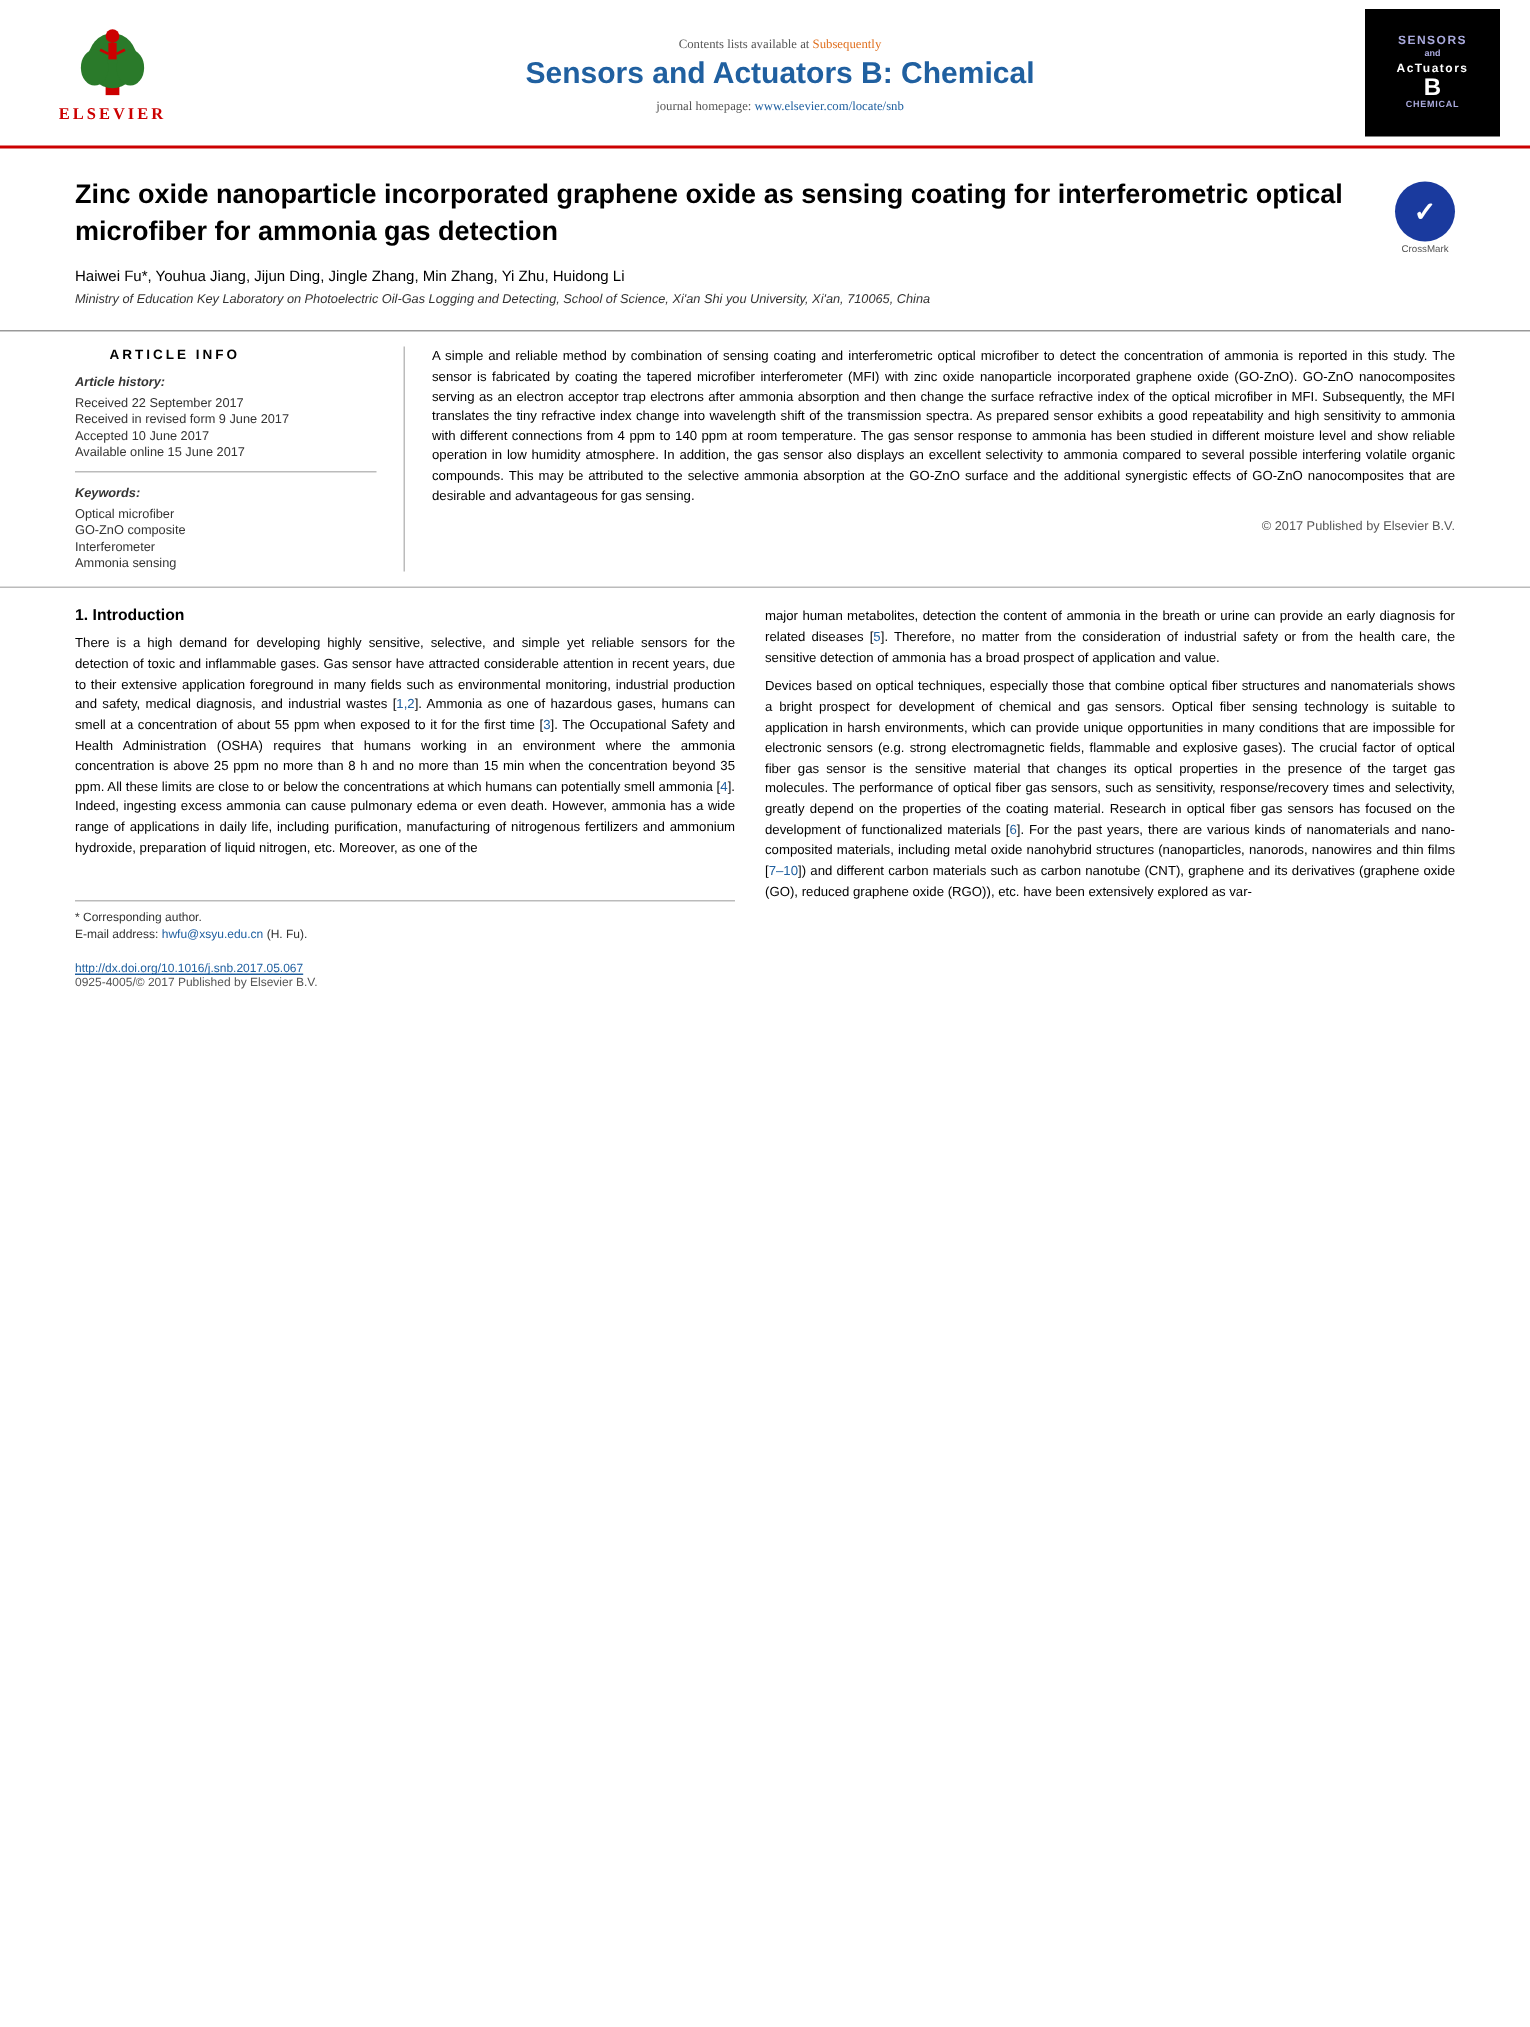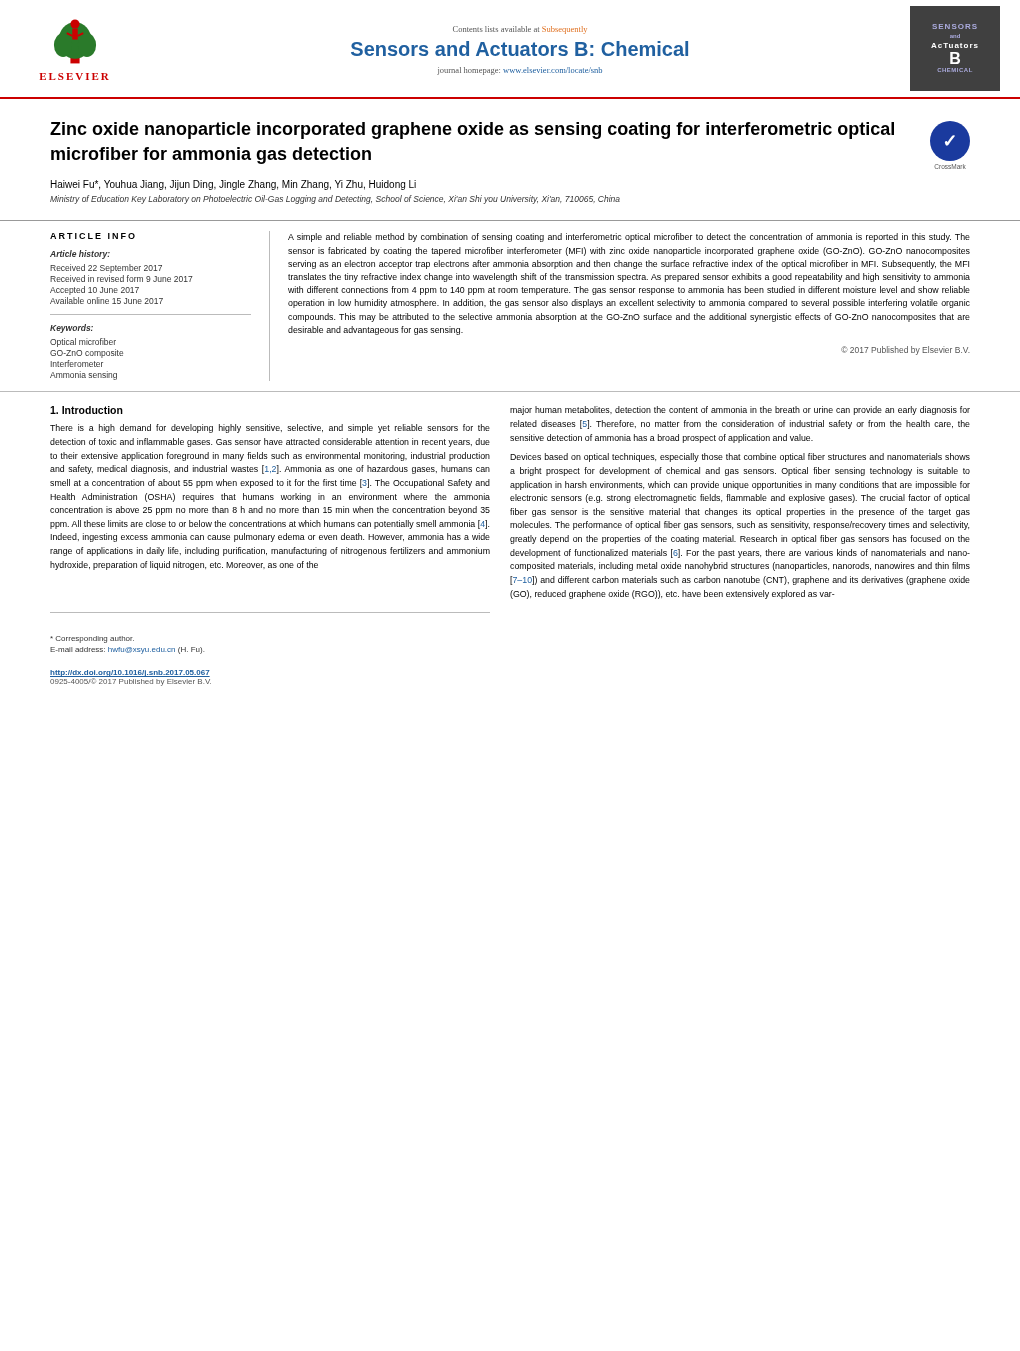--- a/index.html
+++ b/index.html
@@ -80,21 +80,21 @@
     }
     .header-right {
       width: 110px;
       flex-shrink: 0;
       display: flex;
       align-items: center;
       justify-content: center;
       padding-bottom: 6px;
     }
     .sensors-badge {
-      background: #404040;
+      background: #000000;
       color: white;
       width: 90px;
       height: 85px;
       display: flex;
       flex-direction: column;
       align-items: center;
       justify-content: center;
       font-size: 7px;
       font-weight: bold;
       font-family: Arial, sans-serif;
@@ -184,20 +184,21 @@
       padding-left: 18px;
     }
     .section-heading {
       font-size: 9px;
       font-weight: bold;
       letter-spacing: 2px;
       text-transform: uppercase;
       color: #000;
       margin-bottom: 8px;
       font-family: Arial, sans-serif;
+      margin-left: 23px;
     }
     .article-info-label {
       font-size: 8.5px;
       font-style: italic;
       font-weight: bold;
       color: #333;
       margin-bottom: 4px;
       font-family: Arial, sans-serif;
     }
     .article-info-item {
@@ -373,32 +374,32 @@
 <div class="body-content">
   <div class="body-col-left">
     <div class="section-title">
       <span>1.</span>
       <span>Introduction</span>
     </div>
     <div class="body-text">
       There is a high demand for developing highly sensitive, selective, and simple yet reliable sensors for the detection of toxic and inflammable gases. Gas sensor have attracted considerable attention in recent years, due to their extensive application foreground in many fields such as environmental monitoring, industrial production and safety, medical diagnosis, and industrial wastes [<span class="ref-link">1,2</span>]. Ammonia as one of hazardous gases, humans can smell at a concentration of about 55 ppm when exposed to it for the first time [<span class="ref-link">3</span>]. The Occupational Safety and Health Administration (OSHA) requires that humans working in an environment where the ammonia concentration is above 25 ppm no more than 8 h and no more than 15 min when the concentration beyond 35 ppm. All these limits are close to or below the concentrations at which humans can potentially smell ammonia [<span class="ref-link">4</span>]. Indeed, ingesting excess ammonia can cause pulmonary edema or even death. However, ammonia has a wide range of applications in daily life, including purification, manufacturing of nitrogenous fertilizers and ammonium hydroxide, preparation of liquid nitrogen, etc. Moreover, as one of the
     </div>
 
-    <div style="margin-top: 40px; border-top: 1px solid #bbb; padding-top:21px;">
+    <div style="margin-top: 28px; border-top: 1px solid #bbb; padding-top:6px;">
       <div class="footnote-text">
         <span>* Corresponding author.</span>
       </div>
       <div class="footnote-text">
         <span>E-mail address:</span>
         <a href="#" style="color:#2060a0;">hwfu@xsyu.edu.cn</a>
         <span>(H. Fu).</span>
       </div>
       <div style="height:8px;"></div>
       <div class="doi-line">
-        <a href="#" style="color:#2060a0;font-weight:bold;">http://dx.doi.org/10.1016/j.snb.2017.05.067</a>
+        <a href="#" style="color:#2060a0;">http://dx.doi.org/10.1016/j.snb.2017.05.067</a>
       </div>
       <div class="issn-line">0925-4005/© 2017 Published by Elsevier B.V.</div>
     </div>
   </div>
   <div class="body-col-right">
     <div class="body-text">
       major human metabolites, detection the content of ammonia in the breath or urine can provide an early diagnosis for related diseases [<span class="ref-link">5</span>]. Therefore, no matter from the consideration of industrial safety or from the health care, the sensitive detection of ammonia has a broad prospect of application and value.
     </div>
     <div class="body-text">
       Devices based on optical techniques, especially those that combine optical fiber structures and nanomaterials shows a bright prospect for development of chemical and gas sensors. Optical fiber sensing technology is suitable to application in harsh environments, which can provide unique opportunities in many conditions that are impossible for electronic sensors (e.g. strong electromagnetic fields, flammable and explosive gases). The crucial factor of optical fiber gas sensor is the sensitive material that changes its optical properties in the presence of the target gas molecules. The performance of optical fiber gas sensors, such as sensitivity, response/recovery times and selectivity, greatly depend on the properties of the coating material. Research in optical fiber gas sensors has focused on the development of functionalized materials [<span class="ref-link">6</span>]. For the past years, there are various kinds of nanomaterials and nano-composited materials, including metal oxide nanohybrid structures (nanoparticles, nanorods, nanowires and thin films [<span class="ref-link">7–10</span>]) and different carbon materials such as carbon nanotube (CNT), graphene and its derivatives (graphene oxide (GO), reduced graphene oxide (RGO)), etc. have been extensively explored as var-

